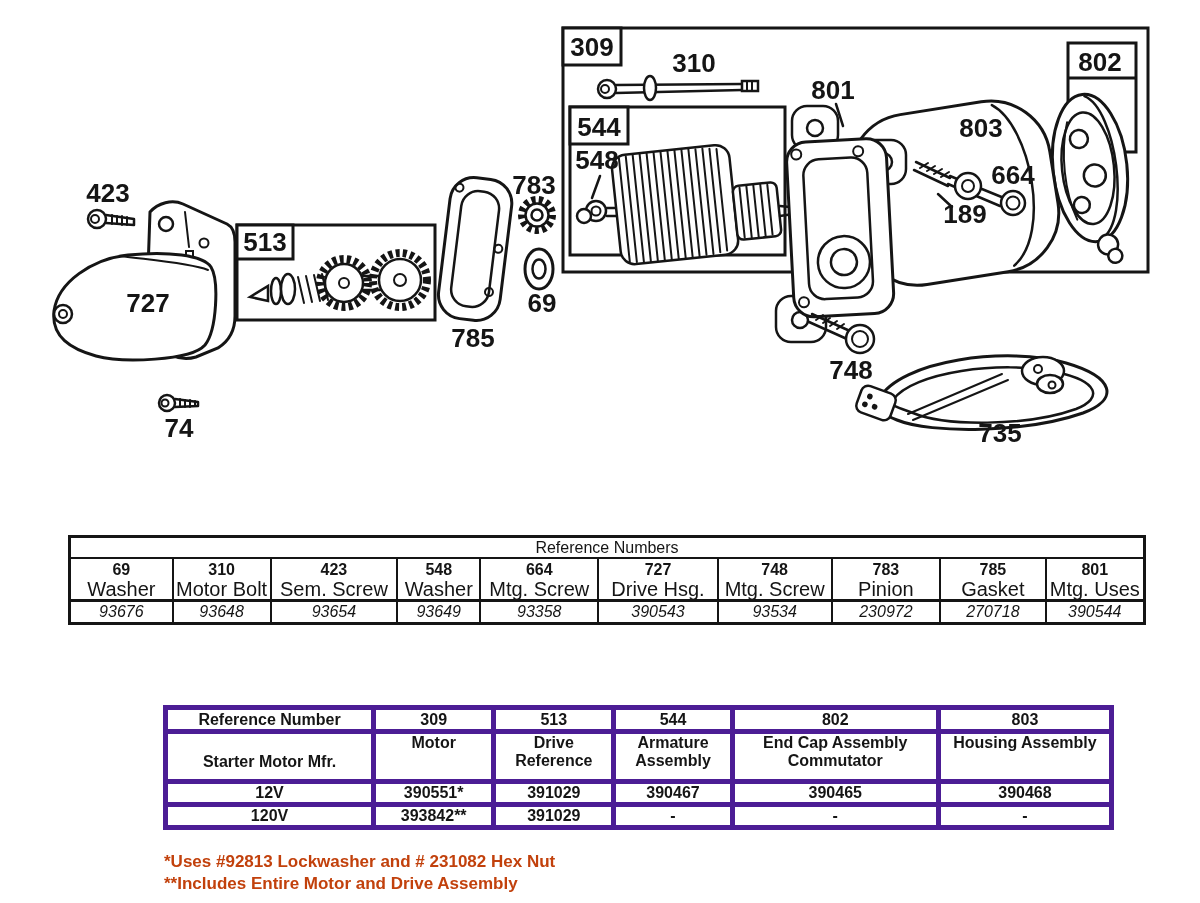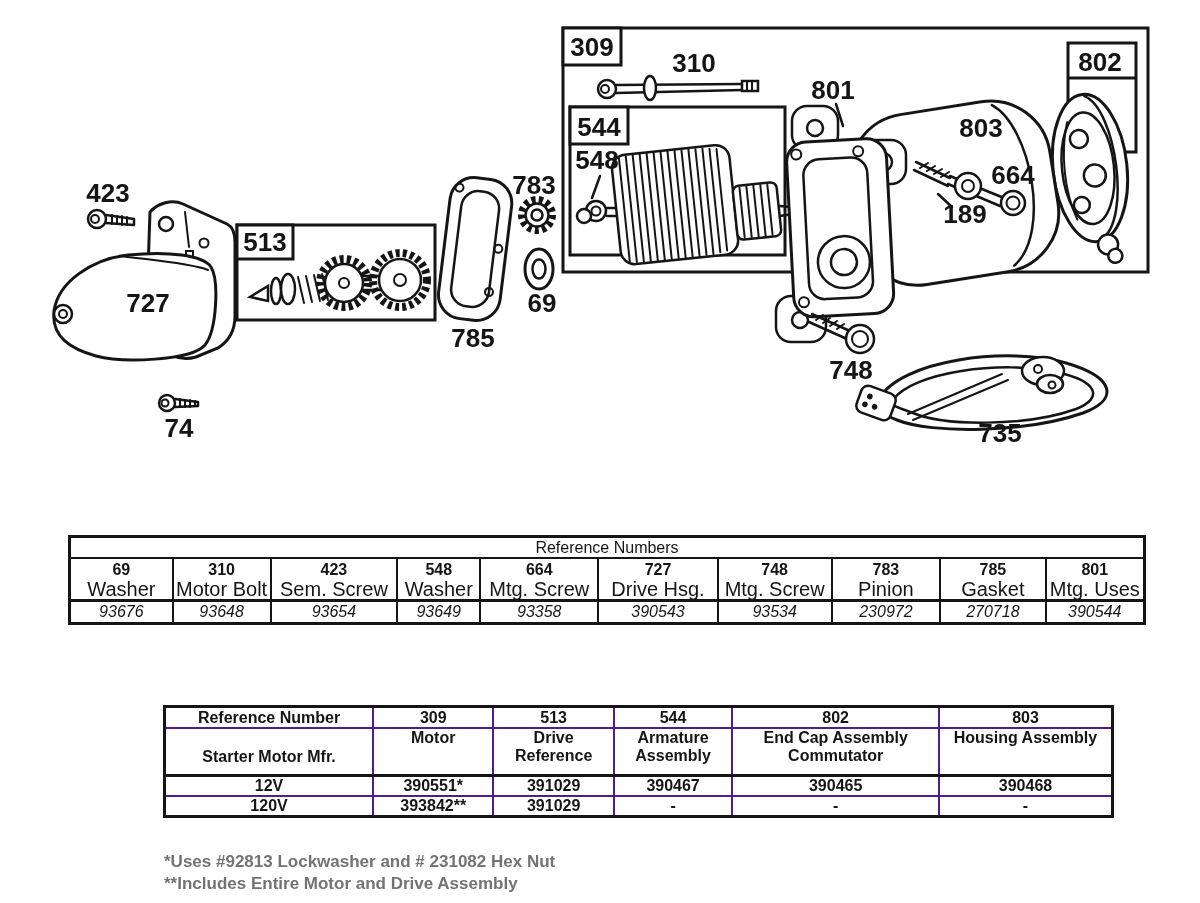--- a/index.html
+++ b/index.html
@@ -24,30 +24,30 @@
 
   .ref-table{left:68px;top:535px;width:1078px;border:3px solid #151515;}
   .ref-table td{border:2px solid #151515;text-align:center;padding:0;}
   .ref-table .title-cell{height:19px;font-size:16px;font-weight:normal;}
   .ref-table .name-row td{height:40px;border-bottom:3px solid #151515;vertical-align:middle;}
   .refnum{font-weight:bold;font-size:16px;line-height:20px;}
   .refname{font-size:20px;line-height:19px;}
   .ref-table .part-row td{height:20px;font-size:16px;font-style:italic;}
 
   .mfr-table{left:163px;top:705px;width:951px;border:3px solid #151515;font-weight:bold;}
-  .mfr-table td{border:2px solid #4c1d95;text-align:center;font-size:16px;padding:0 2px;}
+  .mfr-table td{border:5px solid #4c1d95;text-align:center;font-size:16px;padding:0 2px;}
   .mfr-table .r1 td{height:19px;}
   .mfr-table .r2 td{height:37px;vertical-align:top;line-height:18px;border-top:2px solid #151515;}
   .mfr-table .r2 td.corner{vertical-align:bottom;padding-bottom:8px;}
   .mfr-table .r3 td{height:40px;line-height:20px;border-top:3px solid #151515;}
   .mfr-table .r4 td{height:18px;border-top:3px solid #151515;}
   .mfr-table .r5 td{height:16px;}
 
   .footnotes{position:absolute;left:164px;top:851px;font-size:17px;font-weight:bold;
-             line-height:22px;color:#737373;}
+             line-height:22px;color:#c2410c;}
 </style>
 </head>
 <body>
 
 <div class="page">
 
   <svg class="diagram" width="1200" height="520" viewBox="0 0 1200 520">
 
     <g>
       <rect class="d-s3" x="563" y="28" width="585" height="244"></rect>

